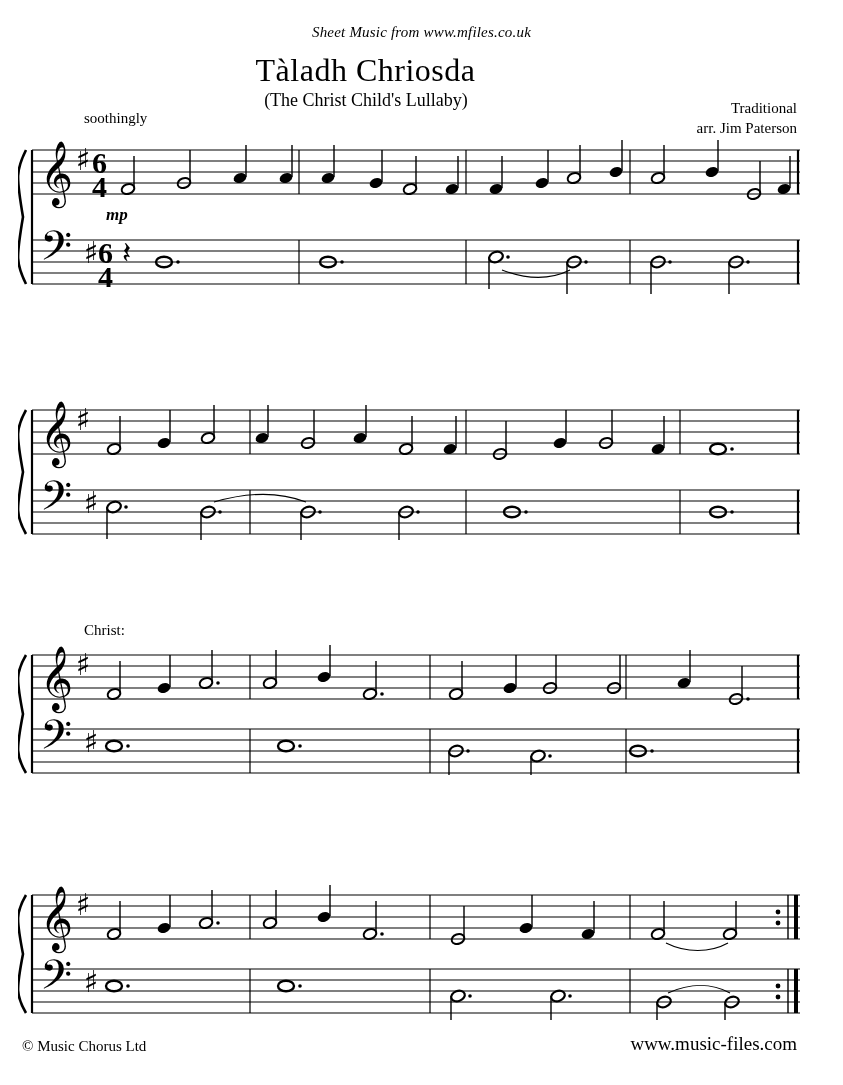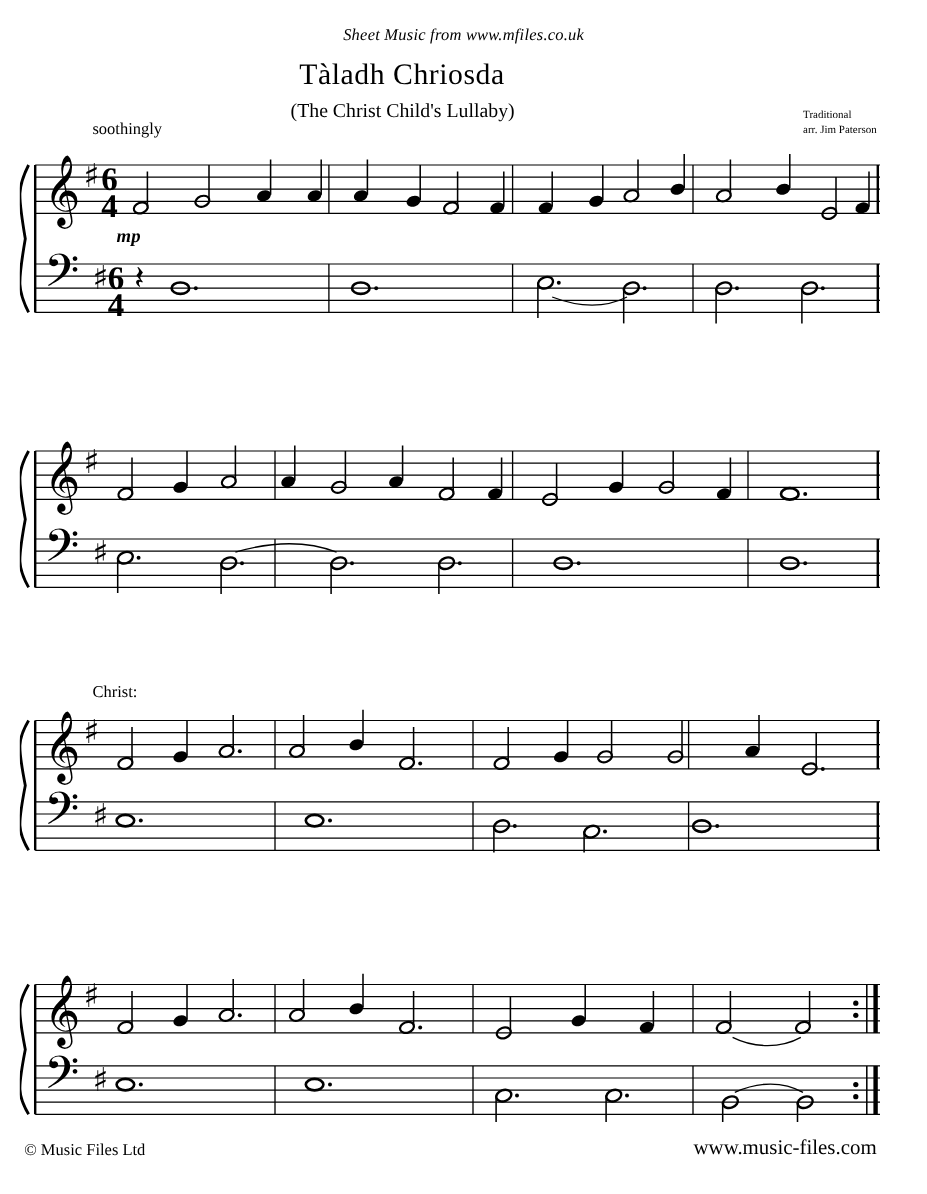--- a/index.html
+++ b/index.html
@@ -32,36 +32,37 @@
     font-style: italic;
     font-size: 15px;
     letter-spacing: 0.2px;
   }
   .title {
     position: absolute;
     top: 52px;
     left: 0;
     width: 731px;
     text-align: center;
-    font-size: 27px;
+    font-size: 32px;
     letter-spacing: 0.5px;
   }
   .subtitle {
     position: absolute;
     top: 90px;
     left: 0;
     width: 732px;
     text-align: center;
     font-size: 18px;
   }
   .credits {
     position: absolute;
     top: 98px;
     right: 46px;
-    font-size: 10px;
+    text-align: right;
+    font-size: 15px;
     line-height: 1.35;
   }
   .tempo-mark {
     position: absolute;
     top: 110px;
     left: 84px;
     font-size: 15px;
   }
   .chorus-mark {
     position: absolute;
@@ -480,16 +481,16 @@
         <circle cx="552" cy="111" r="1.8"></circle>
         <ellipse cx="646" cy="117" rx="7" ry="5" fill="none" stroke="#000" stroke-width="2.2" transform="rotate(-20 646 117)"></ellipse>
         <line x1="639" y1="117" x2="639" y2="149" stroke="#000" stroke-width="1.4"></line>
         <ellipse cx="714" cy="117" rx="7" ry="5" fill="none" stroke="#000" stroke-width="2.2" transform="rotate(-20 714 117)"></ellipse>
         <line x1="707" y1="117" x2="707" y2="149" stroke="#000" stroke-width="1.4"></line>
         <path d="M650 108 C 672 98, 694 98, 712 108" fill="none" stroke="#000" stroke-width="1.2"></path>
       </g>
     </svg>
   </div>
 
-  <div class="footer-left">© Music Files Ltd</div>
+  <div class="footer-left">© Music Chorus Ltd</div>
   <div class="footer-right">www.music-files.com</div>
 
 </div>
 
 </body></html>

